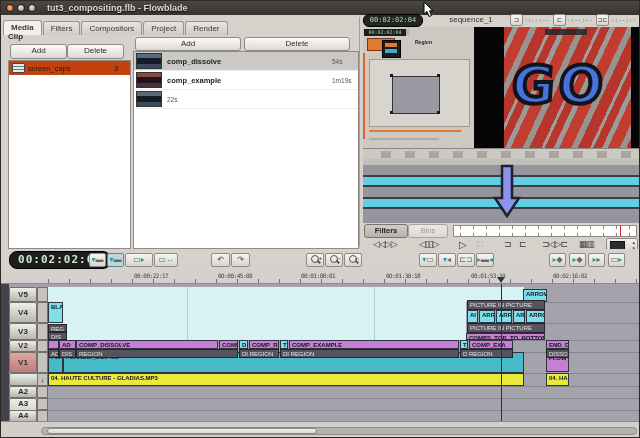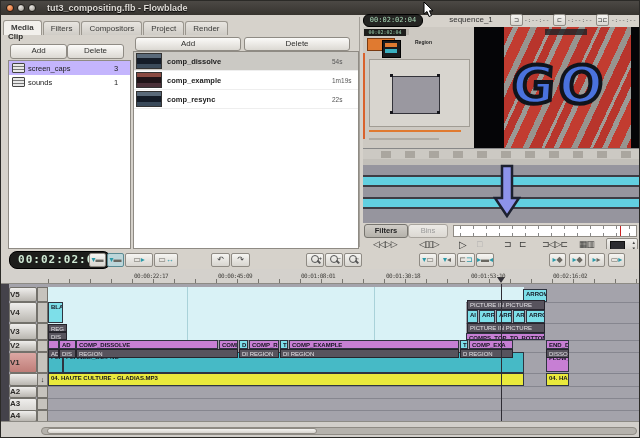--- a/index.html
+++ b/index.html
@@ -17,21 +17,21 @@
   .tab{display:inline-block;padding:2px 7px 2px 7px;font-size:8px;color:#3a3a38;background:linear-gradient(#e8e5e0,#cfccc6);border:1px solid #9a968e;border-bottom:none;border-radius:3px 3px 0 0;margin-right:1px;vertical-align:bottom;}
   .tab.active{background:#f2f0ec;font-weight:bold;padding-bottom:3px;}
   #panel-sep{left:358px;top:16px;width:1px;height:230px;background:#a39f98;}
   
   #bins-title{left:7px;top:31px;font-size:8px;font-weight:bold;color:#2c2c2a;}
   .btn{position:absolute;background:linear-gradient(#fbfaf8,#dcd9d3);border:1px solid #8f8b84;border-radius:3px;font-size:8px;color:#2e2e2c;text-align:center;line-height:12px;}
   #bins-add{left:9px;top:43px;width:55px;height:13px;}
   #bins-del{left:66px;top:43px;width:55px;height:13px;}
   #bins-list{left:7px;top:59px;width:121px;height:187px;background:#fff;border:1px solid #8f8b84;}
   .bin-row{position:relative;height:14px;font-size:7.5px;color:#222;display:flex;align-items:center;}
-  .bin-row.sel{background:#c4b5fd;}
+  .bin-row.sel{background:#c2410c;}
   .bin-icon{width:11px;height:8px;margin:0 3px 0 3px;background:repeating-linear-gradient(#e8e8e8 0 2px,#777 2px 3px);border:1px solid #444;border-radius:1px;}
   .bin-name{flex:1;}
   .bin-count{width:16px;text-align:left;}
   
   #media-add{left:134px;top:36px;width:104px;height:12px;}
   #media-del{left:243px;top:36px;width:104px;height:12px;}
   #media-list{left:132px;top:50px;width:224px;height:196px;background:#fff;border:1px solid #8f8b84;}
   .media-row{position:relative;height:18px;display:flex;align-items:center;font-size:7.5px;color:#222;border-bottom:1px solid #eee;}
   .media-row.sel{background:#cbc9c4;}
   .thumb{width:24px;height:14px;margin:0 5px 0 2px;background:linear-gradient(#5a6a7a 0 4px,#141c28 4px 10px,#3a4a5a 10px 14px);border:1px solid #333;}
@@ -91,21 +91,21 @@
   .magsign{position:absolute;right:1px;top:1px;font-size:6px;color:#333;line-height:6px;}
   
   #ruler{left:0;top:268px;width:640px;height:15px;background:#d4d1cc;border-bottom:1px solid #8d8b85;box-sizing:border-box;}
   #ruler-ticks{position:absolute;left:47px;bottom:0;width:590px;height:4px;background:repeating-linear-gradient(90deg,#77756f 0 1px,transparent 1px 21px);}
   .rlabel{position:absolute;top:3px;font-size:6px;color:#45433f;font-family:"DejaVu Sans Mono",monospace;letter-spacing:-0.5px;}
   #ph-tri{position:absolute;top:8px;width:0;height:0;border-left:4px solid transparent;border-right:4px solid transparent;border-top:6px solid #35333a;}
   
   #tracks{left:0;top:283px;width:640px;height:139px;background:#a4a3ab;overflow:hidden;}
   #darkstrip{left:0;top:0;width:8px;height:139px;background:#44424a;}
   .rowline{position:absolute;left:47px;width:593px;height:1px;background:rgba(80,80,92,.35);}
-  .thead{position:absolute;left:8px;width:28px;background:linear-gradient(#efeeec,#b9b6b0);border:1px solid #73716b;border-radius:2px;box-sizing:border-box;font-size:8px;font-weight:bold;color:#2e2c2a;text-align:left;}
+  .thead{position:absolute;left:8px;width:28px;background:linear-gradient(#efeeec,#b9b6b0);border:1px solid #73716b;border-radius:2px;box-sizing:border-box;font-size:8px;font-weight:bold;color:#2e2c2a;text-align:center;}
   .thead.active{background:linear-gradient(#dca8a4,#bf7d78);}
   .tind{position:absolute;left:36px;width:11px;background:#c6c3bd;border:1px solid #73716b;box-sizing:border-box;font-size:7px;text-align:center;color:#111;}
   .clip{position:absolute;box-sizing:border-box;font-size:6px;font-weight:bold;color:#141420;white-space:nowrap;overflow:hidden;padding:1px 0 0 2px;z-index:2;}
   .c-pale{background:#d9f2f6;border:none;z-index:1;padding:0;}
   .c-bound{background:#a9d2d9;border:none;z-index:1;padding:0;}
   .c-cyan{background:#7ddfe9;border:1px solid #2e3440;}
   .c-teal{background:#46bac6;border:1px solid #2e3440;}
   .c-purple{background:#c77fd4;border:1px solid #2e3440;}
   .c-yellow{background:#e9e93c;border:1px solid #2e3440;}
   .c-dark{background:#57535d;border:1px solid #26242c;color:#e4e2e6;font-weight:normal;z-index:3;}
@@ -133,43 +133,37 @@
 
   <div id="bins-title" class="abs">Clip</div>
   <div id="bins-add" class="btn">Add</div>
   <div id="bins-del" class="btn">Delete</div>
   <div id="bins-list" class="abs">
       <div class="bin-row sel">
         <div class="bin-icon"></div>
         <div class="bin-name">screen_caps</div>
         <div class="bin-count">3</div>
       </div>
-      <div class="bin-row">
-        <div class="bin-icon"></div>
-        <div class="bin-name">sounds</div>
-        <div class="bin-count">1</div>
-      </div>
     </div>
 
   <div id="media-add" class="btn">Add</div>
   <div id="media-del" class="btn">Delete</div>
   <div id="media-list" class="abs">
       <div class="media-row sel">
         <div class="thumb"></div>
         <div class="media-name">comp_dissolve</div>
         <div class="media-dur">54s</div>
       </div>
       <div class="media-row">
         <div class="thumb red"></div>
         <div class="media-name">comp_example</div>
         <div class="media-dur">1m19s</div>
       </div>
       <div class="media-row">
         <div class="thumb"></div>
-        <div class="media-name">comp_resync</div>
         <div class="media-dur">22s</div>
       </div>
     </div>
 
   <div id="mon-tc" class="abs">00:02:02:04</div>
   <div id="mon-seq" class="abs">sequence_1</div>
   <div class="markicon" style="left:509px;">⊐</div>
   <div class="marktc" style="left:523px;">-:--:--</div>
   <div class="markicon" style="left:552px;">⊏</div>
   <div class="marktc" style="left:566px;">-:--:--</div>

